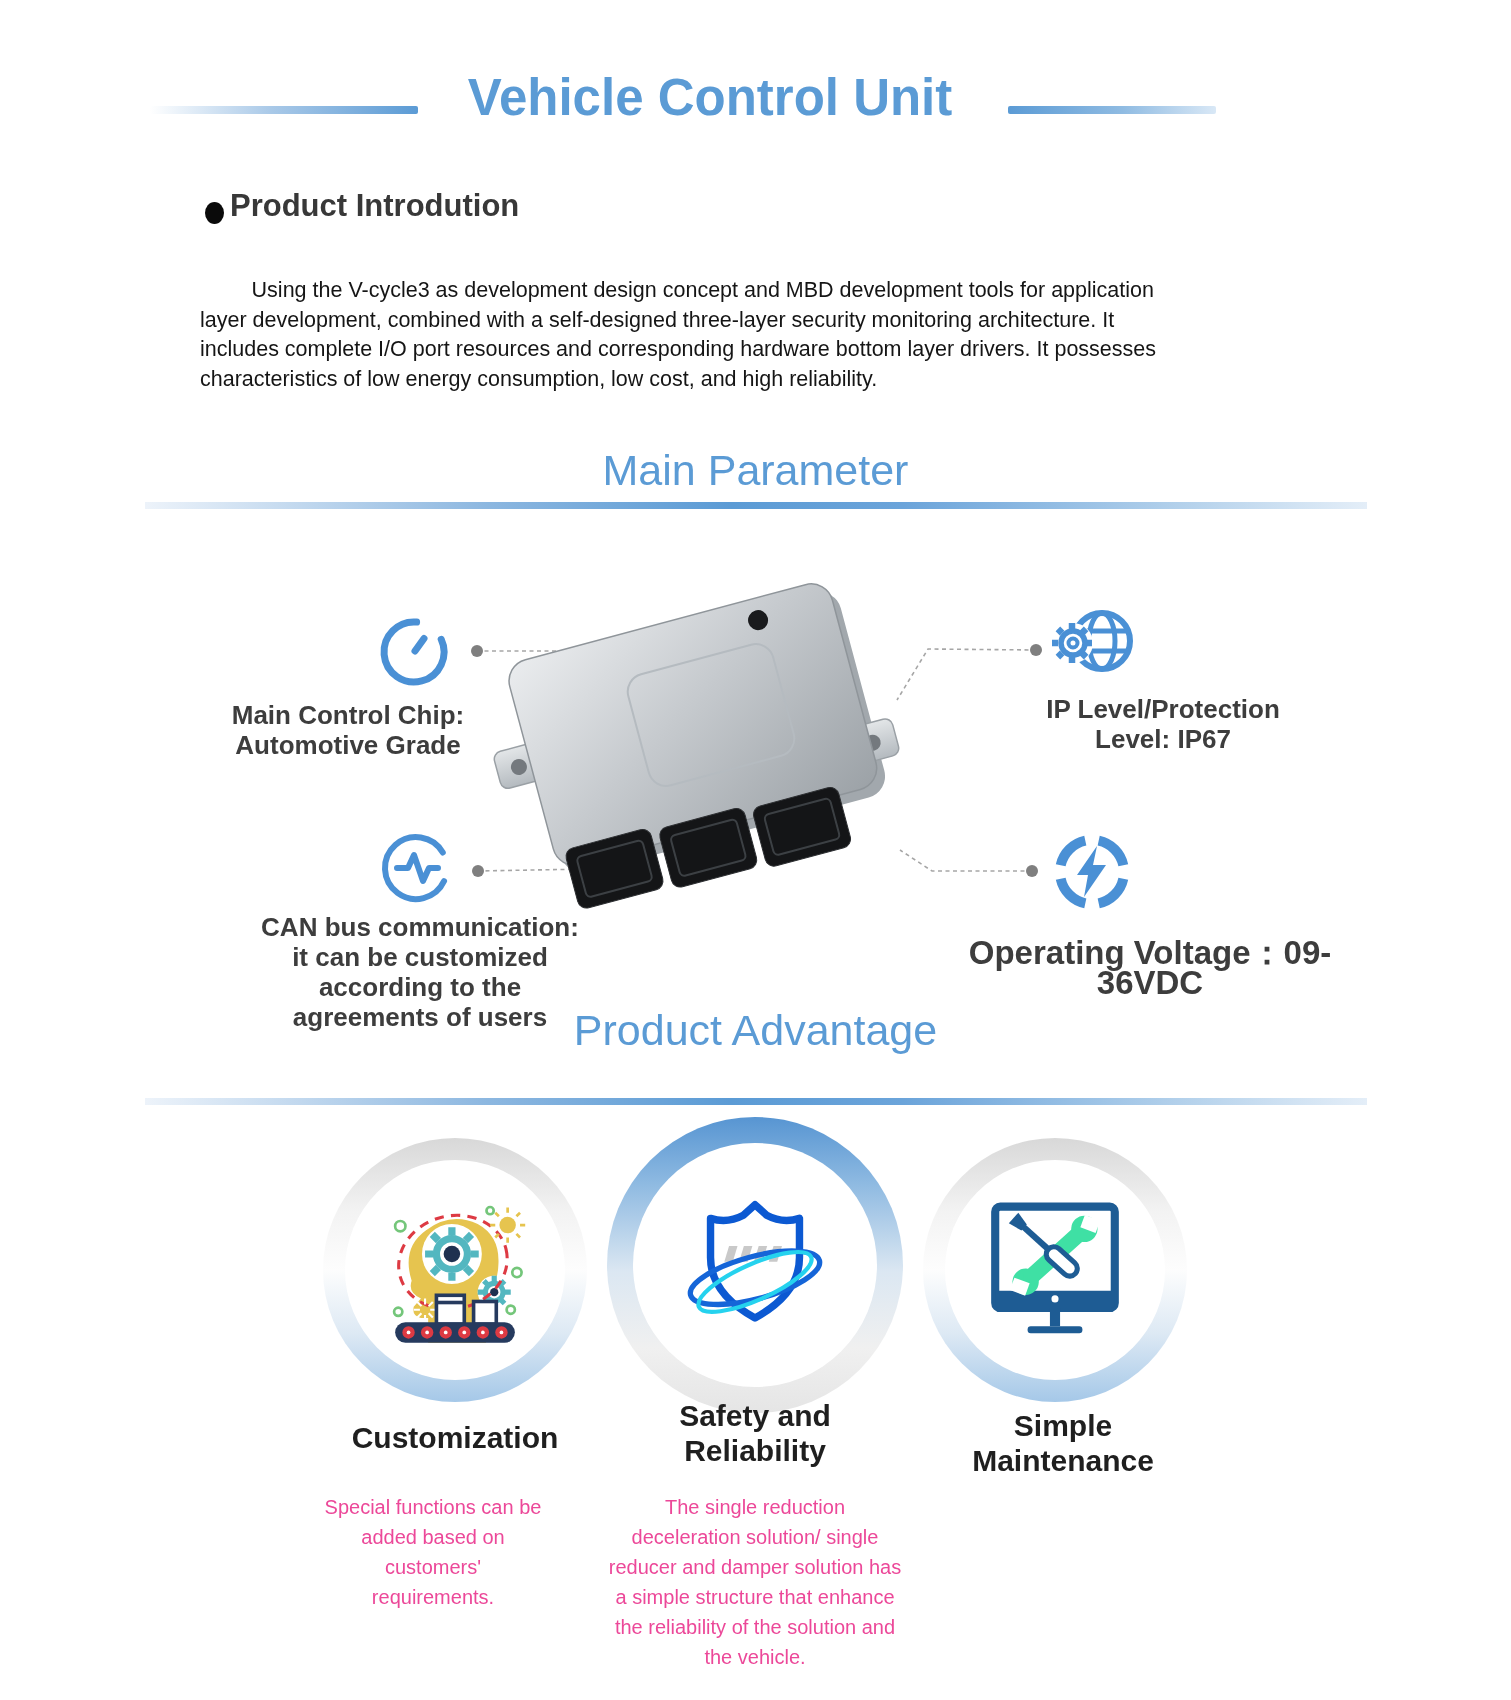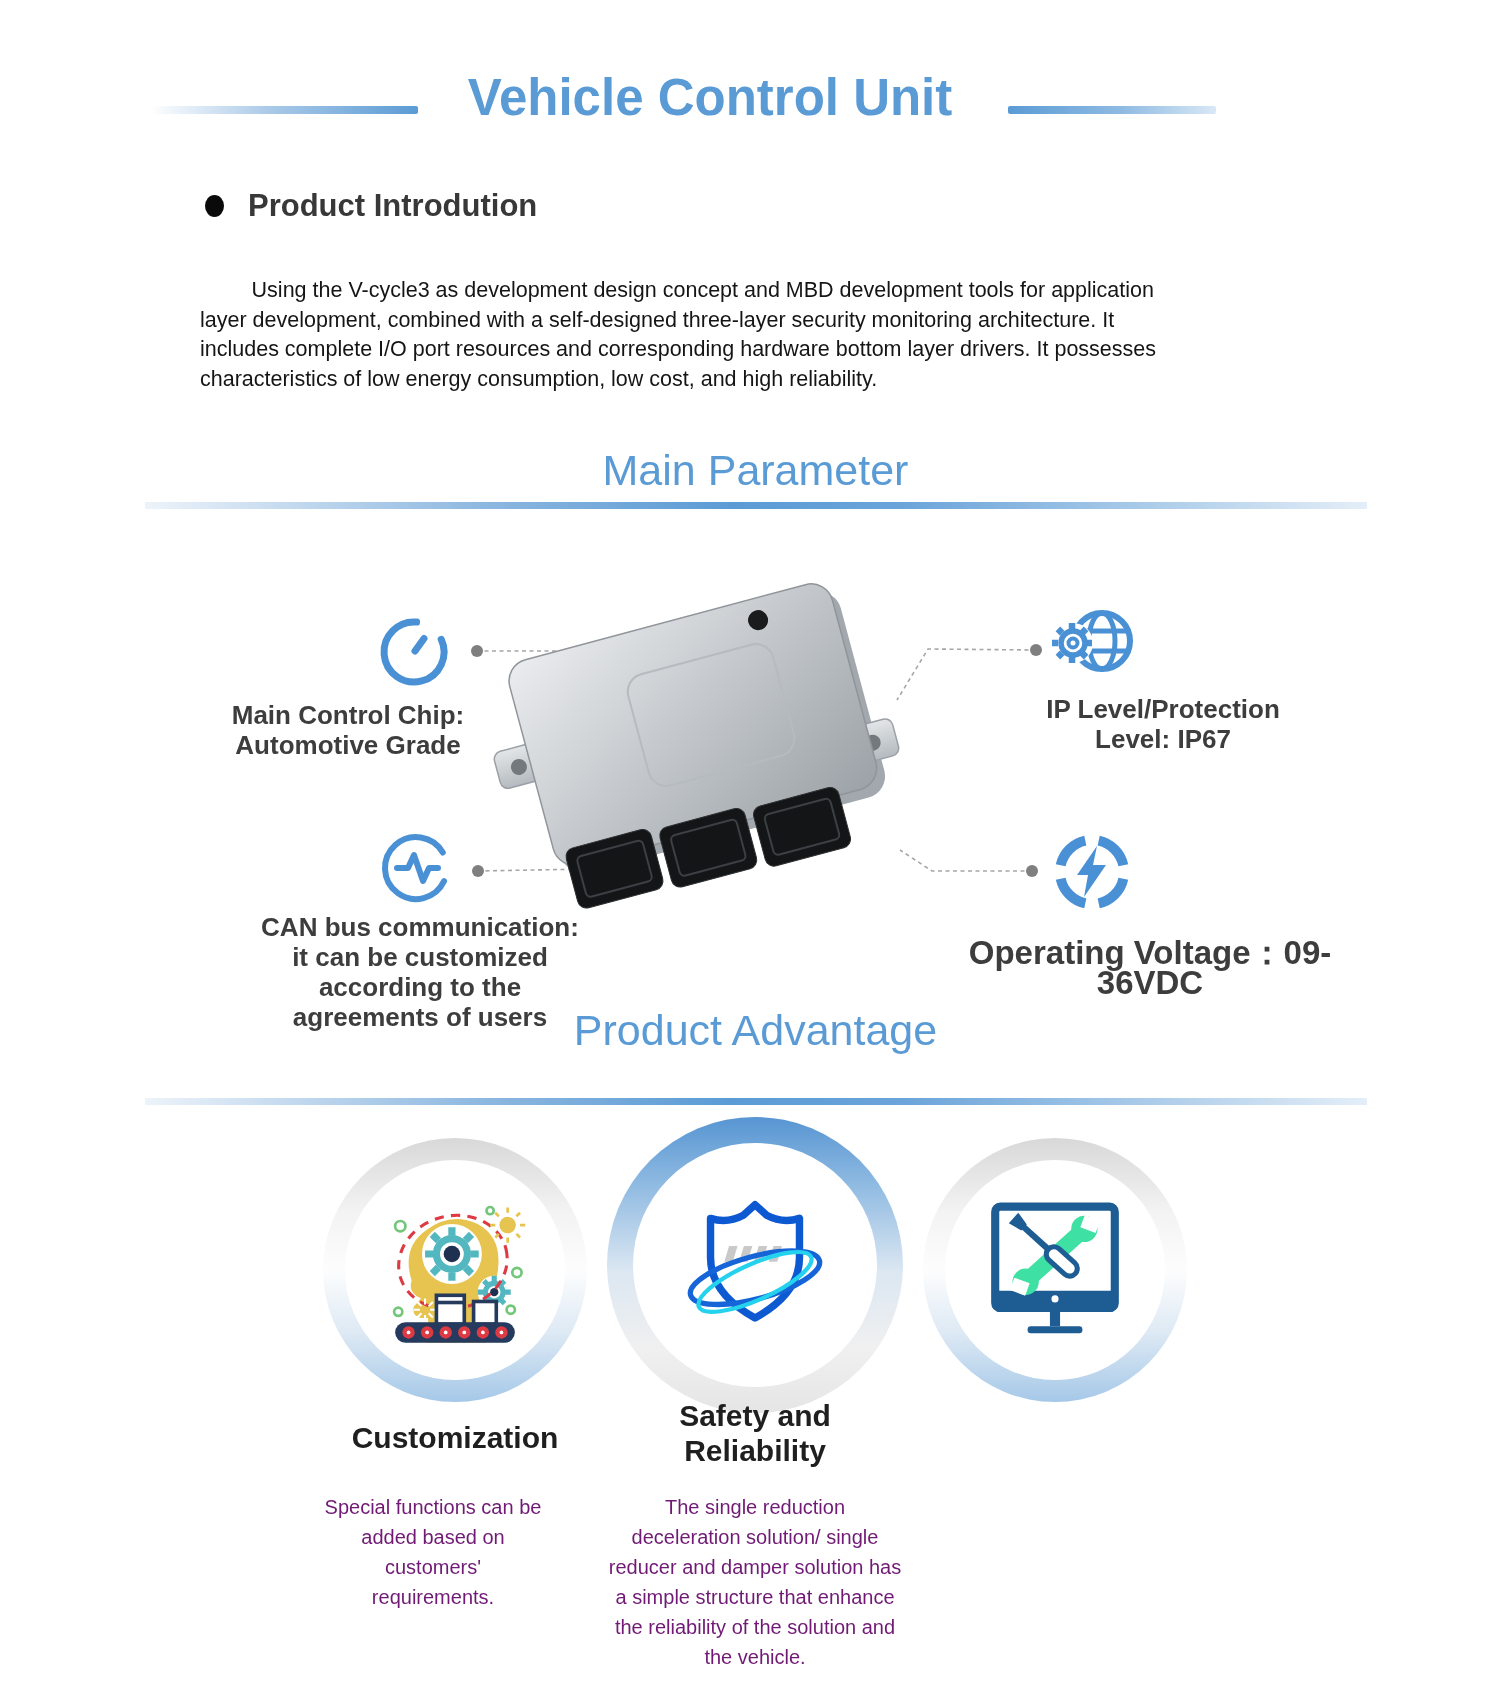--- a/index.html
+++ b/index.html
@@ -9,21 +9,21 @@
 
   
   .main-title{left:380px;top:68px;width:660px;text-align:center;
               font-size:51px;font-weight:bold;color:#5b9bd5;letter-spacing:0px;}
   .title-line{height:8px;top:106px;border-radius:2px;}
   .title-line.l{left:150px;width:268px;background:linear-gradient(90deg,#ffffff 0%,#a9c9e8 45%,#5b9bd5 100%);}
   .title-line.r{left:1008px;width:208px;background:linear-gradient(90deg,#5b9bd5 0%,#8fbbe2 55%,#d9e8f6 100%);}
 
   
   .intro-heading{left:205px;top:188px;font-size:31px;font-weight:bold;color:#383838;
-                 display:flex;align-items:center;gap:24px;}
+                 display:flex;align-items:flex-end;gap:6px;}
   .bullet-dot{width:19px;height:22px;border-radius:50%;background:#0a0a0a;display:inline-block;}
   .intro-body{left:200px;top:276px;width:995px;font-size:21.5px;line-height:29.5px;color:#151515;
               text-indent:2.4em;}
 
   
   .blue-heading{left:0;width:1511px;text-align:center;font-size:43px;font-weight:400;color:#5b9bd5;}
   .h-main{top:446px;}
   .h-adv{top:1006px;}
   .divider{left:145px;width:1222px;height:7px;
            background:linear-gradient(90deg,#edf3fa 0%,#8cb7e0 28%,#5b9bd5 48%,#6ba4da 62%,#b7d3ec 86%,#e4eef8 100%);}
@@ -48,21 +48,21 @@
   .ring-m{left:607px;top:1117px;width:296px;height:296px;}
   .ring-r{left:923px;top:1138px;width:264px;height:264px;}
   .ring-l .hole,.ring-r .hole{inset:22px;}
   .ring-m .hole{inset:26px;}
   .ring .icon-box{position:absolute;inset:0;}
 
   .adv-title{font-weight:bold;color:#1f1f1f;text-align:center;font-size:30px;line-height:35px;}
   .at-1{left:305px;top:1420px;width:300px;}
   .at-2{left:605px;top:1398px;width:300px;}
   .at-3{left:913px;top:1408px;width:300px;}
-  .adv-body{font-size:20px;line-height:30px;color:#701a75;text-align:center;}
+  .adv-body{font-size:20px;line-height:30px;color:#ec4899;text-align:center;}
   .ab-1{left:293px;top:1492px;width:280px;}
   .ab-2{left:593px;top:1492px;width:324px;}
   .ab-3{left:950px;top:1492px;width:376px;}
 </style>
 </head>
 <body>
 
 <div class="page">
 
   <div class="abs title-line l"></div>
@@ -273,17 +273,18 @@
           <polygon points="20,51 34,54 34,62 20,65" fill="#1e5c94"></polygon>
           <rect x="33" y="55" width="34" height="6" fill="#1e5c94"></rect>
           <rect x="66" y="50.5" width="36" height="15" rx="7.5" fill="#fff" stroke="#1e5c94" stroke-width="5"></rect>
         </g>
       </svg>
     </div>
   </div>
 
   <div class="abs adv-title at-1">Customization</div>
   <div class="abs adv-title at-2">Safety and<br>Reliability</div>
+  <div class="abs adv-title at-3">Simple<br>Maintenance</div>
 
   <div class="abs adv-body ab-1">Special functions can be<br>added based on<br>customers'<br>requirements.</div>
   <div class="abs adv-body ab-2">The single reduction<br>deceleration solution/ single<br>reducer and damper solution has<br>a simple structure that enhance<br>the reliability of the solution and<br>the vehicle.</div>
 
 </div>
 
 </body></html>

